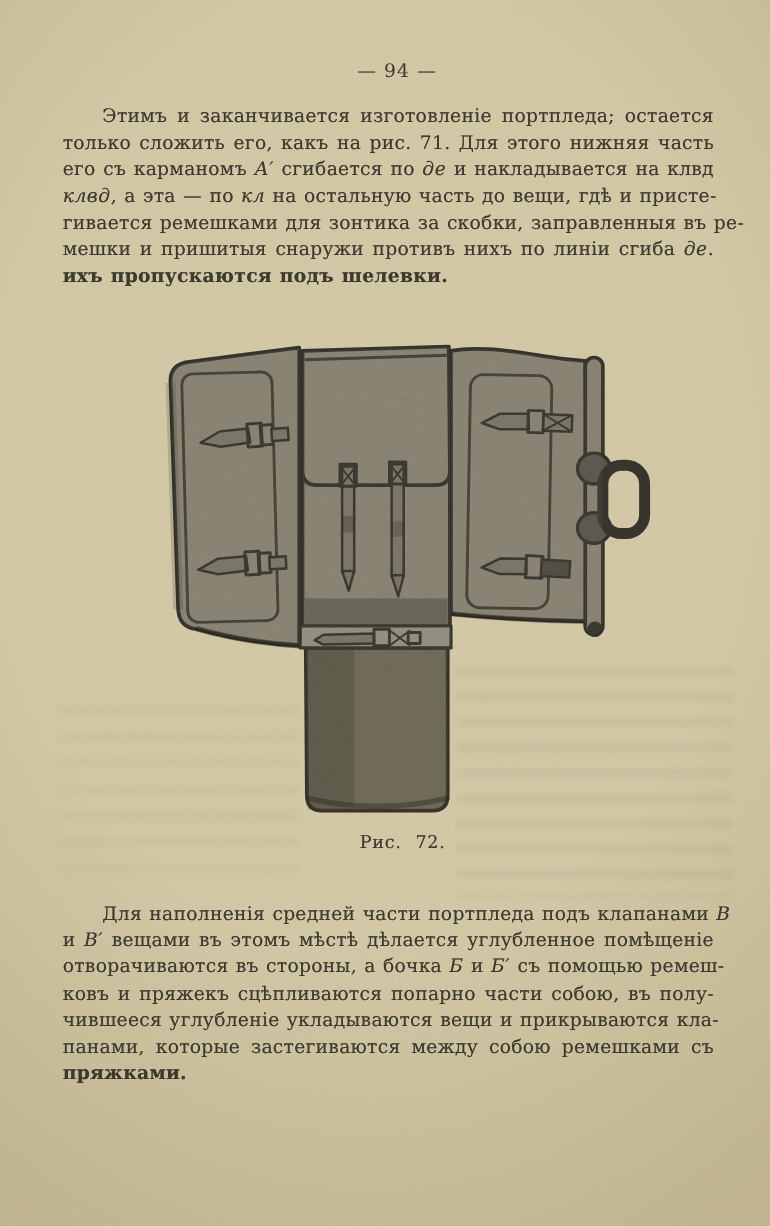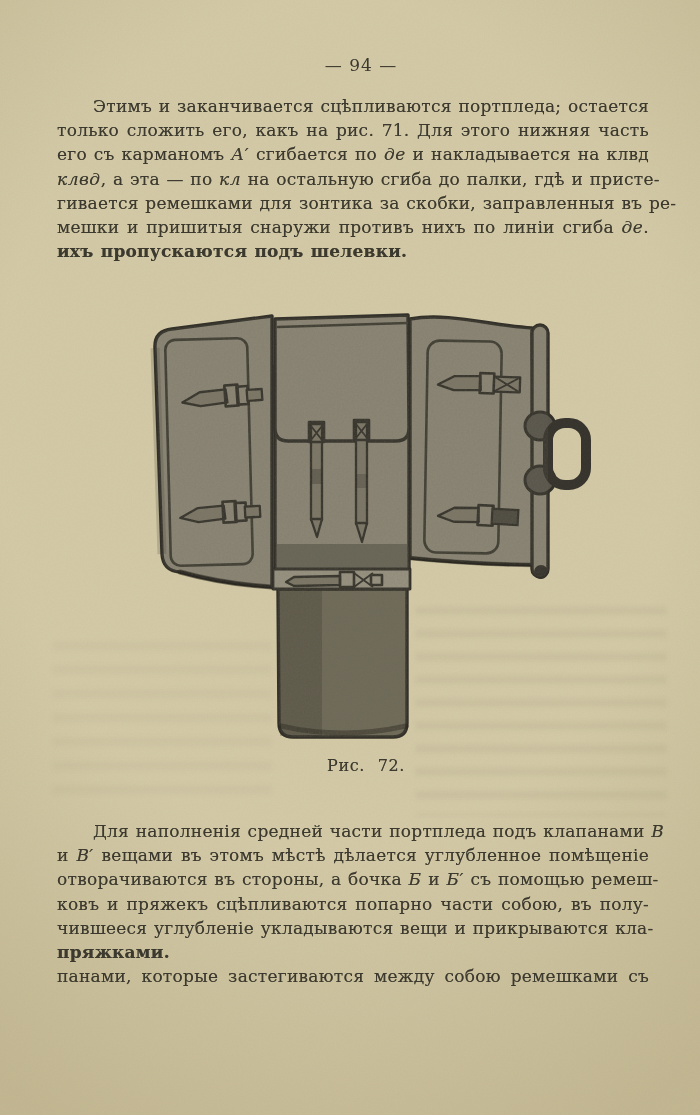--- a/index.html
+++ b/index.html
@@ -45,24 +45,24 @@
     background:repeating-linear-gradient(180deg,rgba(96,92,72,0) 0 8px,rgba(96,92,72,0.09) 11px 16px,rgba(96,92,72,0) 20px 24px);
     filter:blur(2.5px);opacity:.5;}
   .page-noise{left:0;top:0;pointer-events:none;opacity:.55;}
 </style>
 </head>
 <body>
 
 <div class="abs page-number">— 94 —</div>
 
 <div class="abs para" id="para1">
-    <div class="line"><span>Этимъ и заканчивается сцѣпливаются портпледа; остается</span></div>
+    <div class="line"><span>Этимъ и заканчивается изготовленіе портпледа; остается</span></div>
     <div class="line"><span>только сложить его, какъ на рис. 71. Для этого нижняя часть</span></div>
     <div class="line"><span>его съ карманомъ </span><i>А′</i><span> сгибается по </span><i>де</i><span> и накладывается на клвд</span></div>
-    <div class="line"><i>клвд</i><span>, а эта — по </span><i>кл</i><span> на остальную сгиба до палки, гдѣ и присте-</span></div>
+    <div class="line"><i>клвд</i><span>, а эта — по </span><i>кл</i><span> на остальную часть до вещи, гдѣ и присте-</span></div>
     <div class="line"><span>гивается ремешками для зонтика за скобки, заправленныя въ ре-</span></div>
     <div class="line"><span>мешки и пришитыя снаружи противъ нихъ по линіи сгиба </span><i>де</i><span>.</span></div>
     <div class="line last"><span>ихъ пропускаются подъ шелевки.</span></div>
   </div>
 
 <div class="abs figure-wrap">
 <svg width="470" height="472" viewBox="0 0 470 472">
   <defs>
     <filter id="grain" x="-5%" y="-5%" width="110%" height="110%">
       <feTurbulence type="fractalNoise" baseFrequency="0.55" numOctaves="2" stitchTiles="stitch"></feTurbulence>
@@ -173,22 +173,22 @@
 </div>
 
 <div class="abs caption">Рис. 72.</div>
 
 <div class="abs para" id="para2">
     <div class="line"><span>Для наполненія средней части портпледа подъ клапанами </span><i>В</i></div>
     <div class="line"><span>и </span><i>В′</i><span> вещами въ этомъ мѣстѣ дѣлается углубленное помѣщеніе</span></div>
     <div class="line"><span>отворачиваются въ стороны, а бочка </span><i>Б</i><span> и </span><i>Б′</i><span> съ помощью ремеш-</span></div>
     <div class="line"><span>ковъ и пряжекъ сцѣпливаются попарно части собою, въ полу-</span></div>
     <div class="line"><span>чившееся углубленіе укладываются вещи и прикрываются кла-</span></div>
+    <div class="line"><span>панами, которые застегиваются между собою ремешками съ</span></div>
     <div class="line last"><span>пряжками.</span></div>
-    <div class="line"><span>панами, которые застегиваются между собою ремешками съ</span></div>
   </div>
 
 <div class="abs bleed bleed-right"></div>
 <div class="abs bleed bleed-left"></div>
 
 <svg class="abs page-noise" width="700" height="1115">
   <filter id="pn">
     <feTurbulence type="fractalNoise" baseFrequency="0.7" numOctaves="2" stitchTiles="stitch"></feTurbulence>
     <feColorMatrix type="matrix" values="0 0 0 0 0.32  0 0 0 0 0.30  0 0 0 0 0.22  0 0 0 0.16 0"></feColorMatrix>
   </filter>

